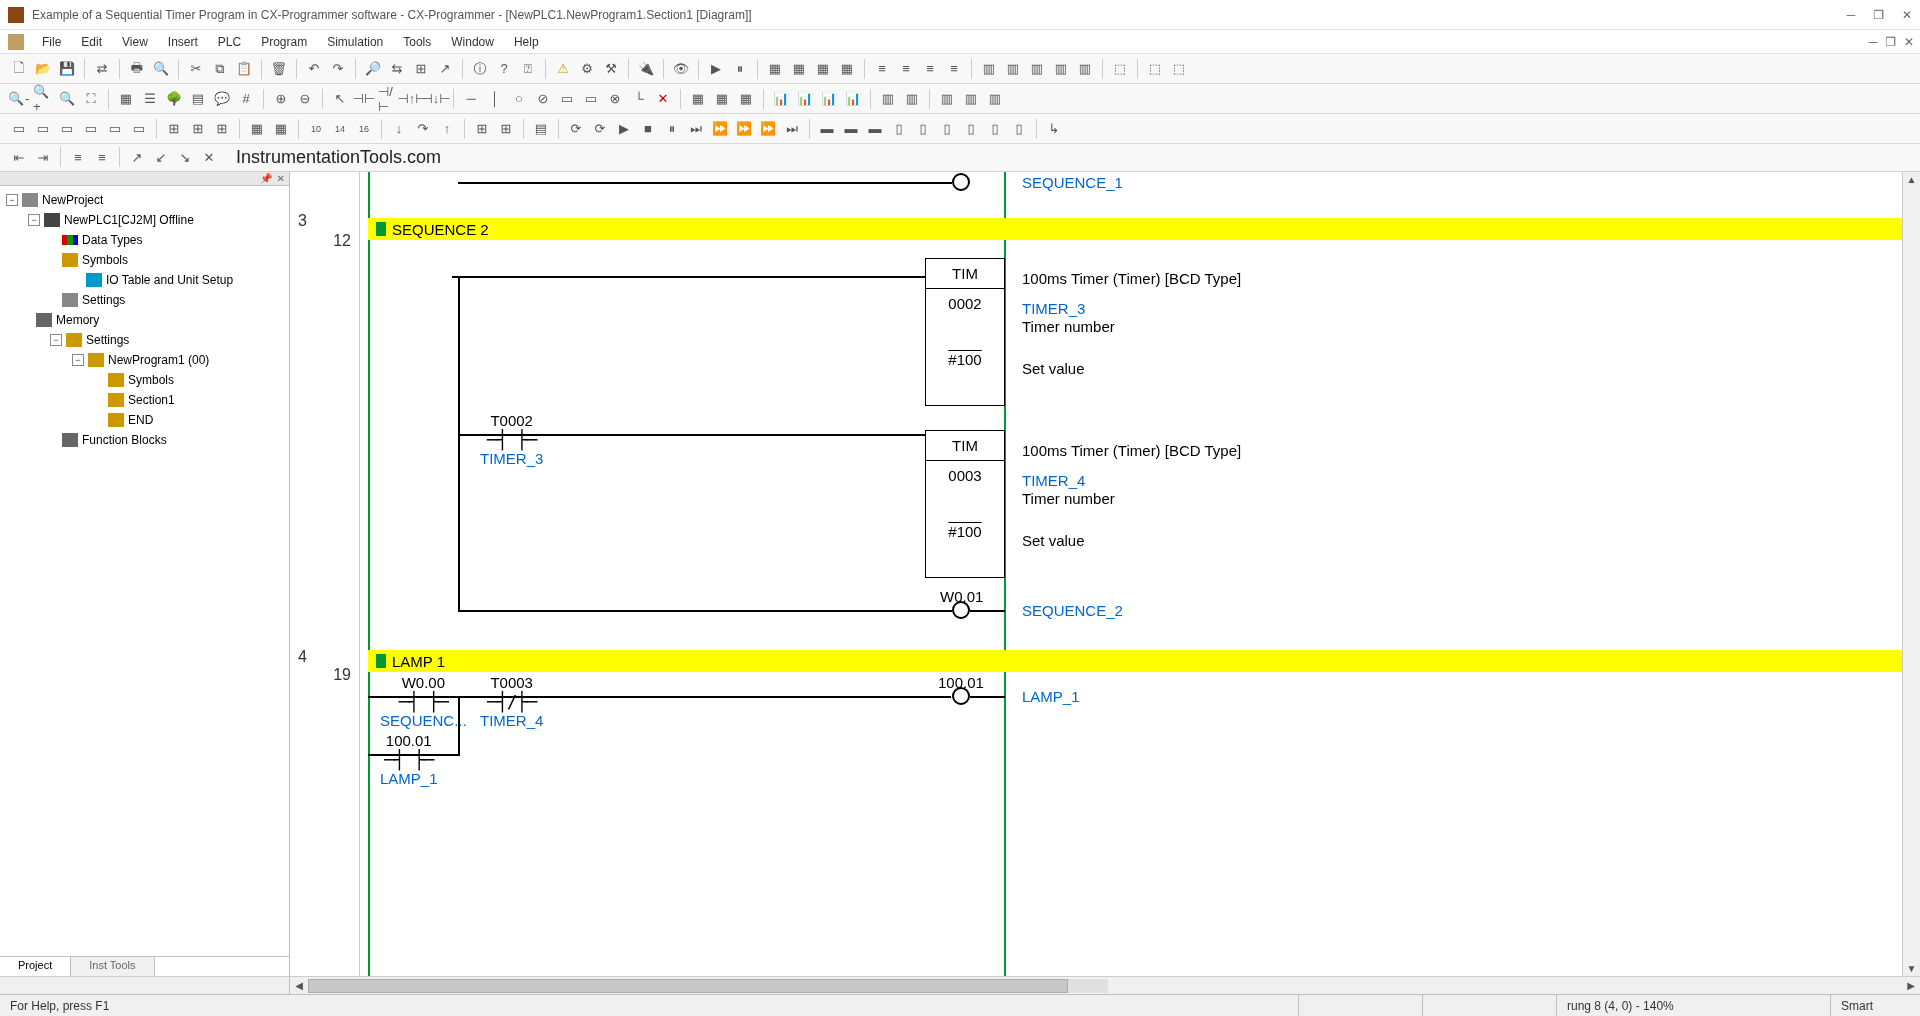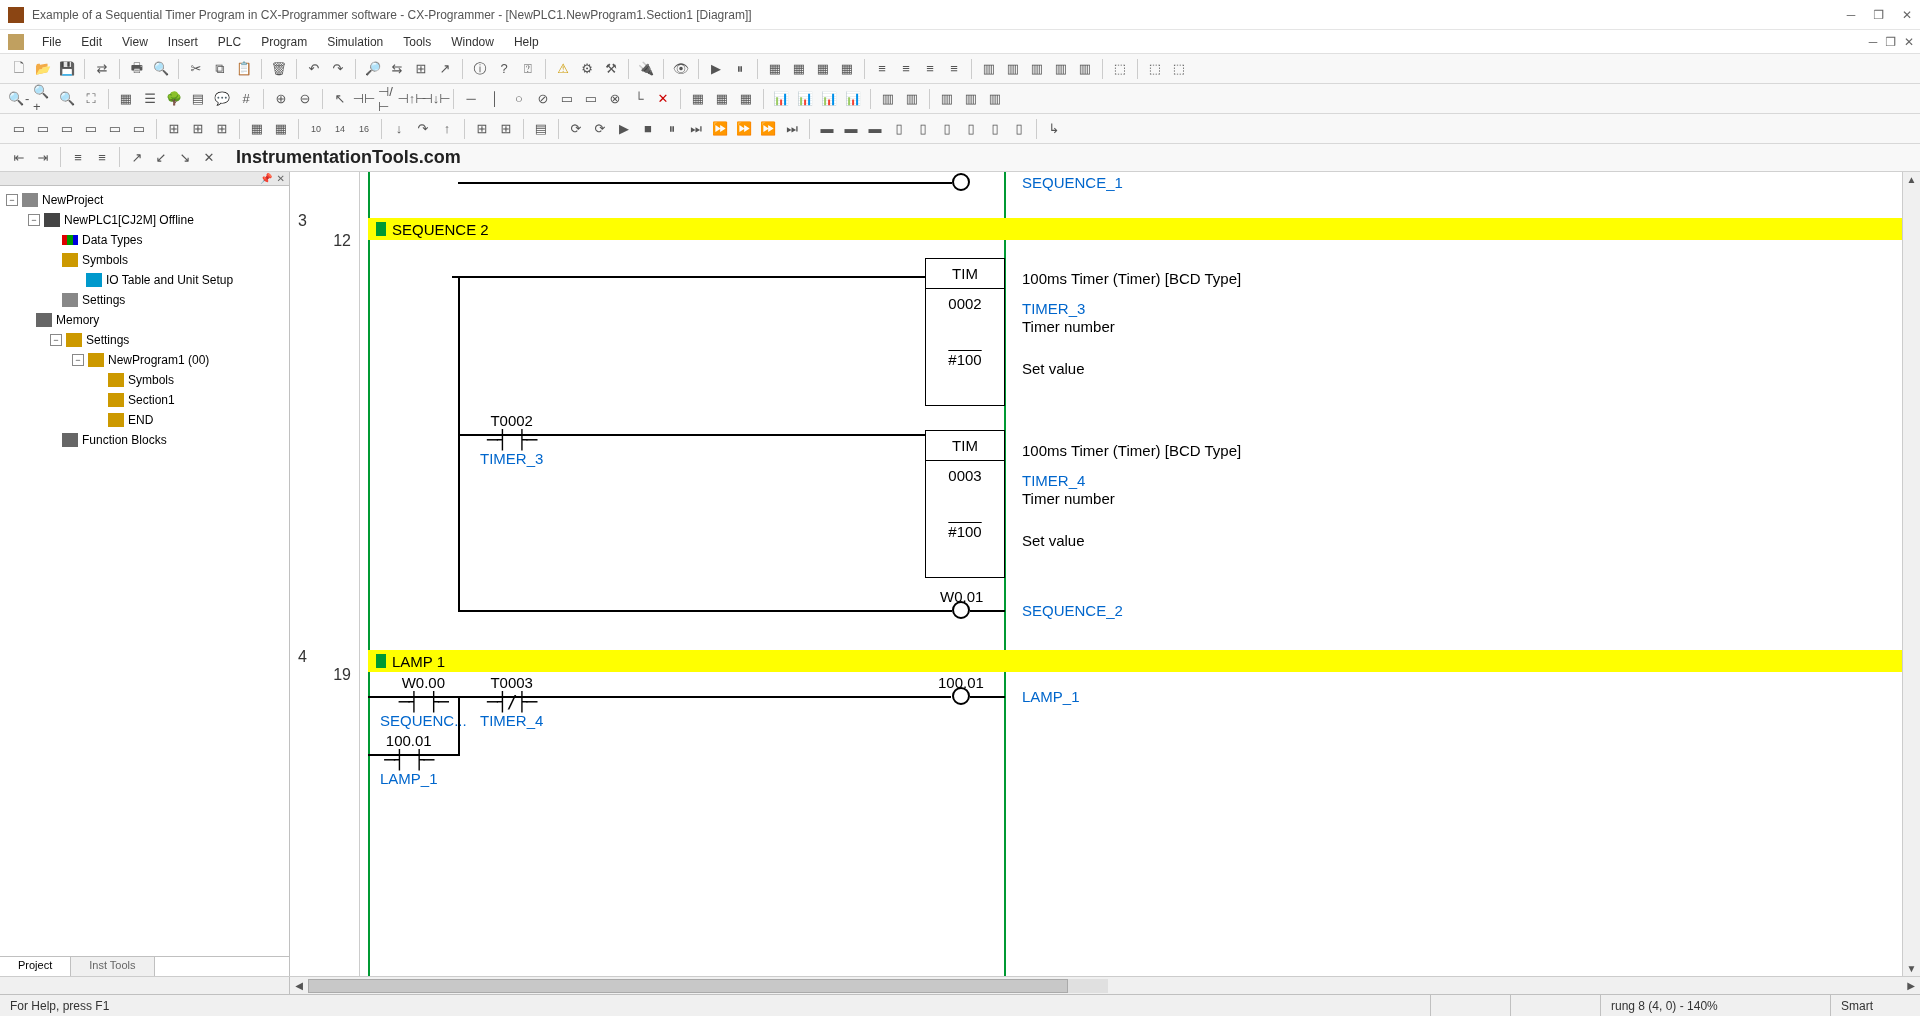--- a/index.html
+++ b/index.html
@@ -11,21 +11,21 @@
 .titlebar .win-btns span { cursor: default; }
 .menubar { height: 24px; display: flex; align-items: center; padding: 0 8px; background: #fff; border-bottom: 1px solid #e0e0e0; position: relative; }
 .menubar .menu-icon { width: 16px; height: 16px; background: #c0a060; margin-right: 8px; }
 .menubar .menu-item { padding: 3px 10px; color: #333; cursor: default; }
 .menubar .mdi-btns { position: absolute; right: 6px; display: flex; gap: 8px; color: #666; }
 .toolbar { height: 30px; display: flex; align-items: center; padding: 3px 8px; background: #f8f8f8; border-bottom: 1px solid #d8d8d8; gap: 2px; }
 .tb-btn { width: 22px; height: 22px; display: flex; align-items: center; justify-content: center; color: #555; background: #fff0; border: 1px solid transparent; cursor: default; font-size: 13px; }
 .tb-sep { width: 1px; height: 20px; background: #ccc; margin: 0 4px; }
 .watermark-bar { height: 28px; display: flex; align-items: center; padding: 0 8px; background: #f8f8f8; border-bottom: 1px solid #d0d0d0; }
 .watermark-bar .small-btns { display: flex; gap: 2px; margin-right: 16px; }
-.watermark-bar .brand { font-weight: bold; font-size: 18px; color: #222; }
+.watermark-bar .brand { font-weight: normal; font-size: 18px; color: #222; }
 .main-area { display: flex; height: calc(100% - 30px - 24px - 30px - 30px - 30px - 28px - 18px - 22px); }
 .tree-panel { width: 290px; border-right: 1px solid #c0c0c0; display: flex; flex-direction: column; }
 .tree-header { height: 14px; background: #e8e8e8; border-bottom: 1px solid #c0c0c0; position: relative; display:flex; justify-content:flex-end; align-items:center; padding-right:4px; gap:4px;}
 .tree-header span { font-size: 10px; color: #666; }
 .tree-body { flex: 1; padding: 4px 0; overflow: auto; background: #fff; }
 .tree-node { display: flex; align-items: center; height: 20px; padding-left: 4px; white-space: nowrap; }
 .tree-toggle { width: 12px; height: 12px; border: 1px solid #888; display: flex; align-items: center; justify-content: center; font-size: 9px; line-height: 9px; margin-right: 4px; color: #444; cursor: default; }
 .tree-icon { width: 16px; height: 14px; margin-right: 4px; display:inline-block; }
 .tree-label { color: #000; }
 .tree-tabs { height: 20px; display: flex; border-top: 1px solid #c0c0c0; font-size: 11px; }
@@ -46,21 +46,21 @@
 .comment.link { color: #0066cc; }
 .wire-h { position: absolute; height: 2px; background: #000; }
 .wire-v { position: absolute; width: 2px; background: #000; }
 .contact { position: absolute; display: flex; flex-direction: column; align-items: center; font-size: 15px; }
 .contact .sym { font-family: monospace; letter-spacing: -1px; font-size: 18px; }
 .coil { position: absolute; width: 18px; height: 18px; border: 2px solid #000; border-radius: 50%; background: #fff; }
 .overline { text-decoration: overline; }
 .bottom-scrollbar { height: 18px; background: #f0f0f0; border-top: 1px solid #ccc; display: flex; align-items: center; }
 .bottom-scrollbar .sb-arrow { width: 18px; text-align: center; font-size: 10px; color: #555; }
 .bottom-scrollbar .sb-track { height: 14px; background: #e0e0e0; position: relative; }
-.statusbar { height: 22px; background: #f0f0f0; border-top: 1px solid #c0c0c0; display: flex; align-items: center; font-size: 12px; color: #333; }
+.statusbar { height: 22px; background: #f0f0f0; border-top: 1px solid #c0c0c0; display: flex; align-items: center; font-size: 12px; color: #333; gap: 44px; }
 .statusbar .cell { border-left: 1px solid #c0c0c0; padding: 0 10px; height: 100%; display: flex; align-items: center; }
 .dots-grid { background-image: radial-gradient(circle, #999 0.5px, transparent 0.5px); background-size: 60px 30px; position:absolute; top:0; left:0; right:0; bottom:0; opacity:0.3; pointer-events:none;}
 </style>
 </head>
 <body>
 
 <div class="titlebar">
   <div class="app-icon"></div>
   <div class="title-text">Example of a Sequential Timer Program in CX-Programmer software - CX-Programmer - [NewPLC1.NewProgram1.Section1 [Diagram]]</div>
   <div class="win-btns">

